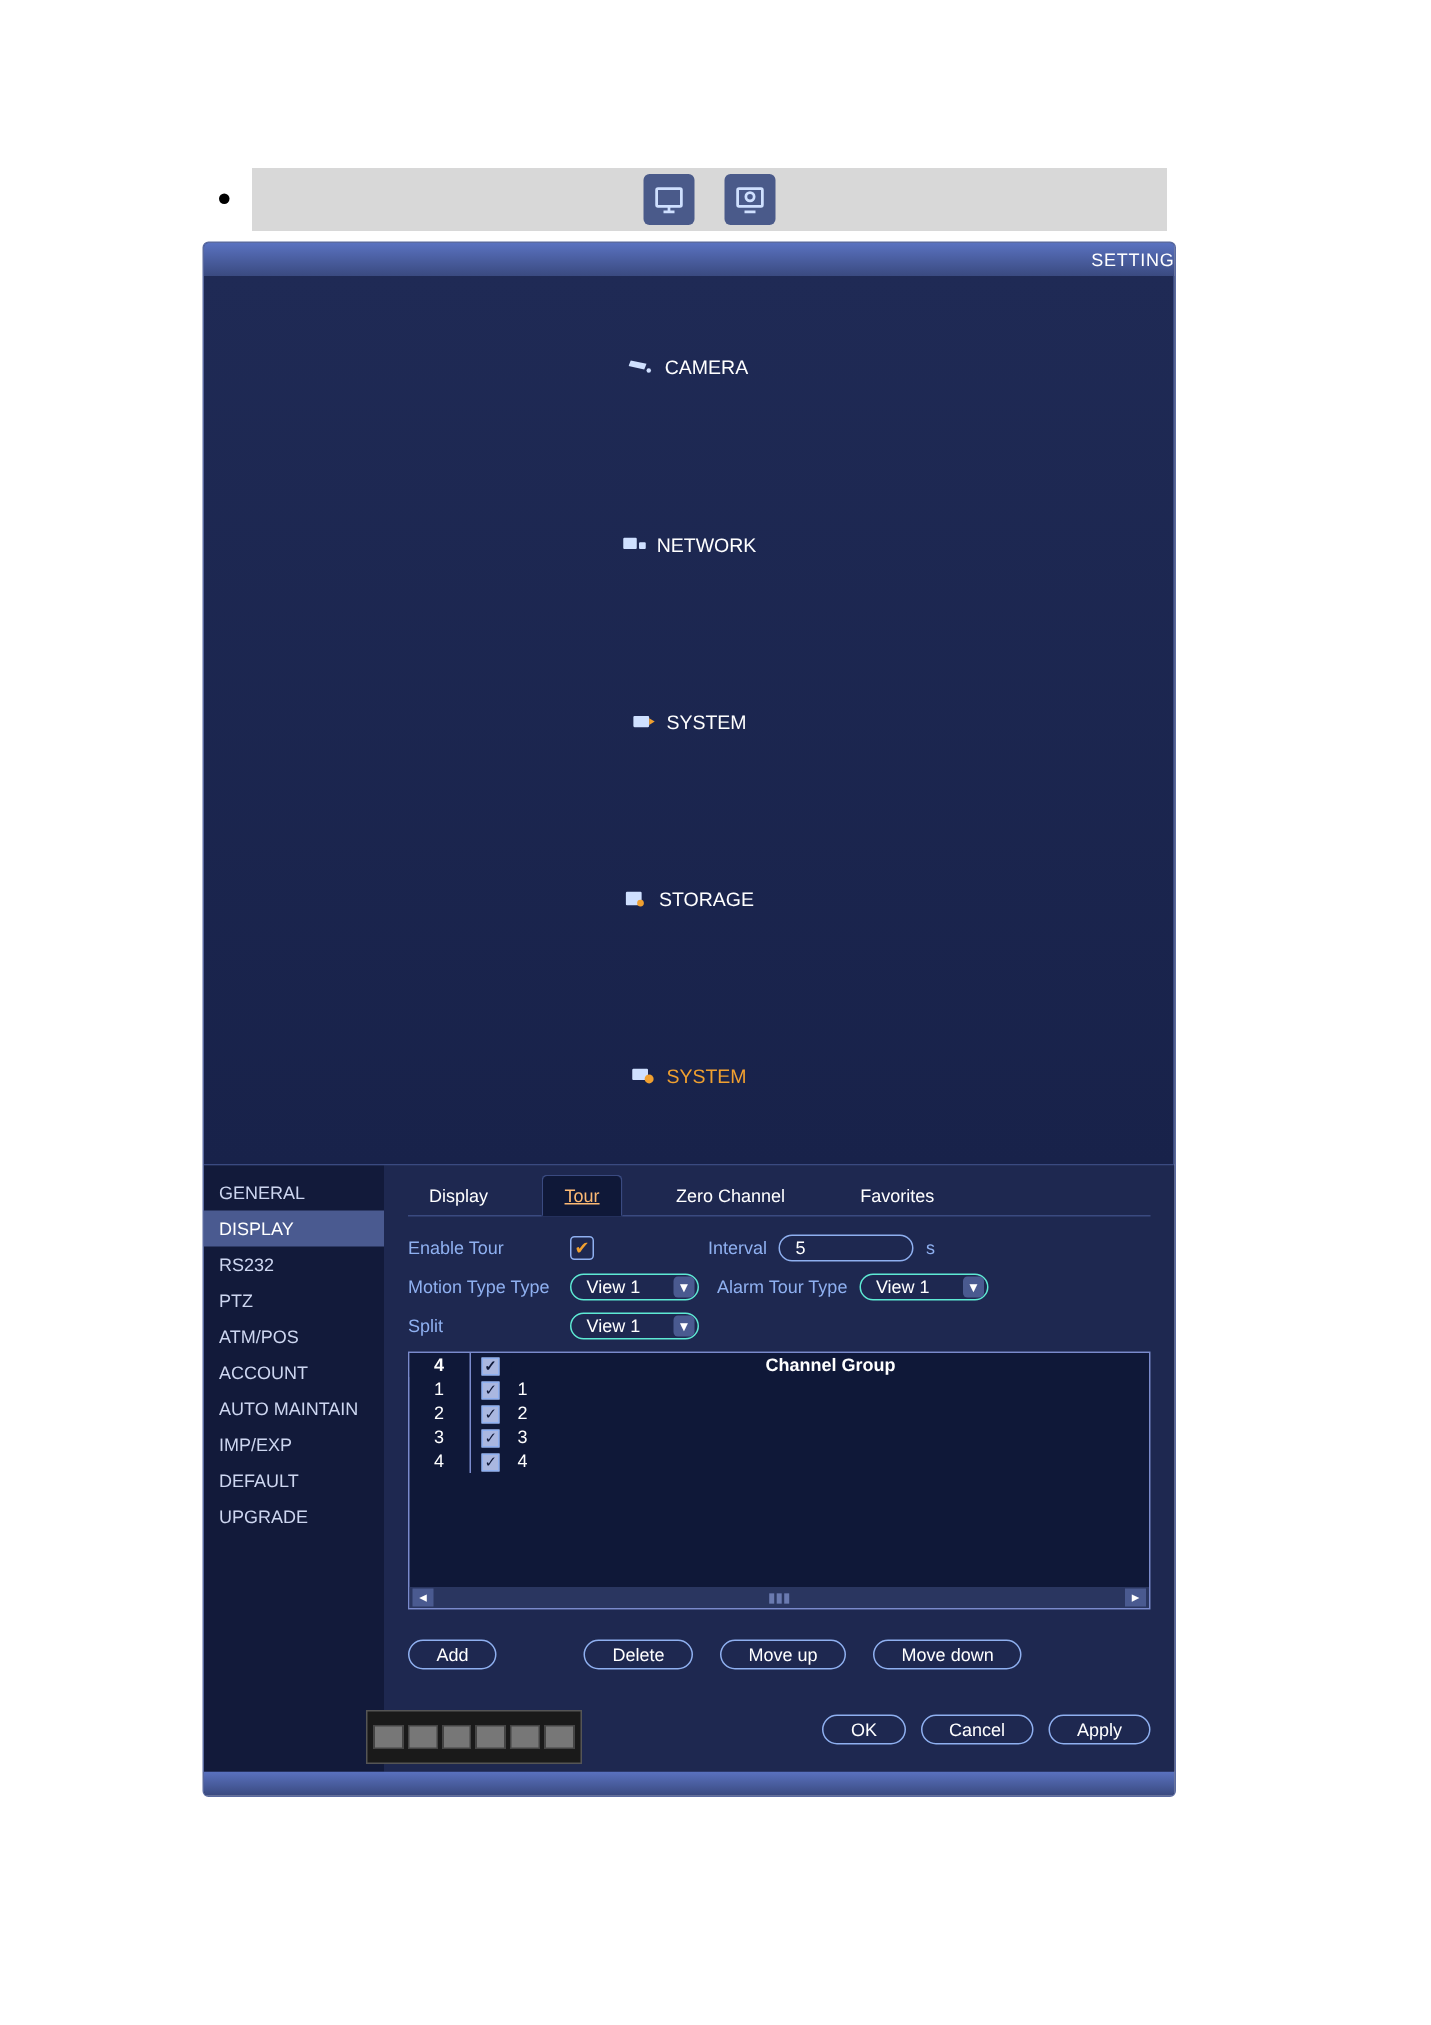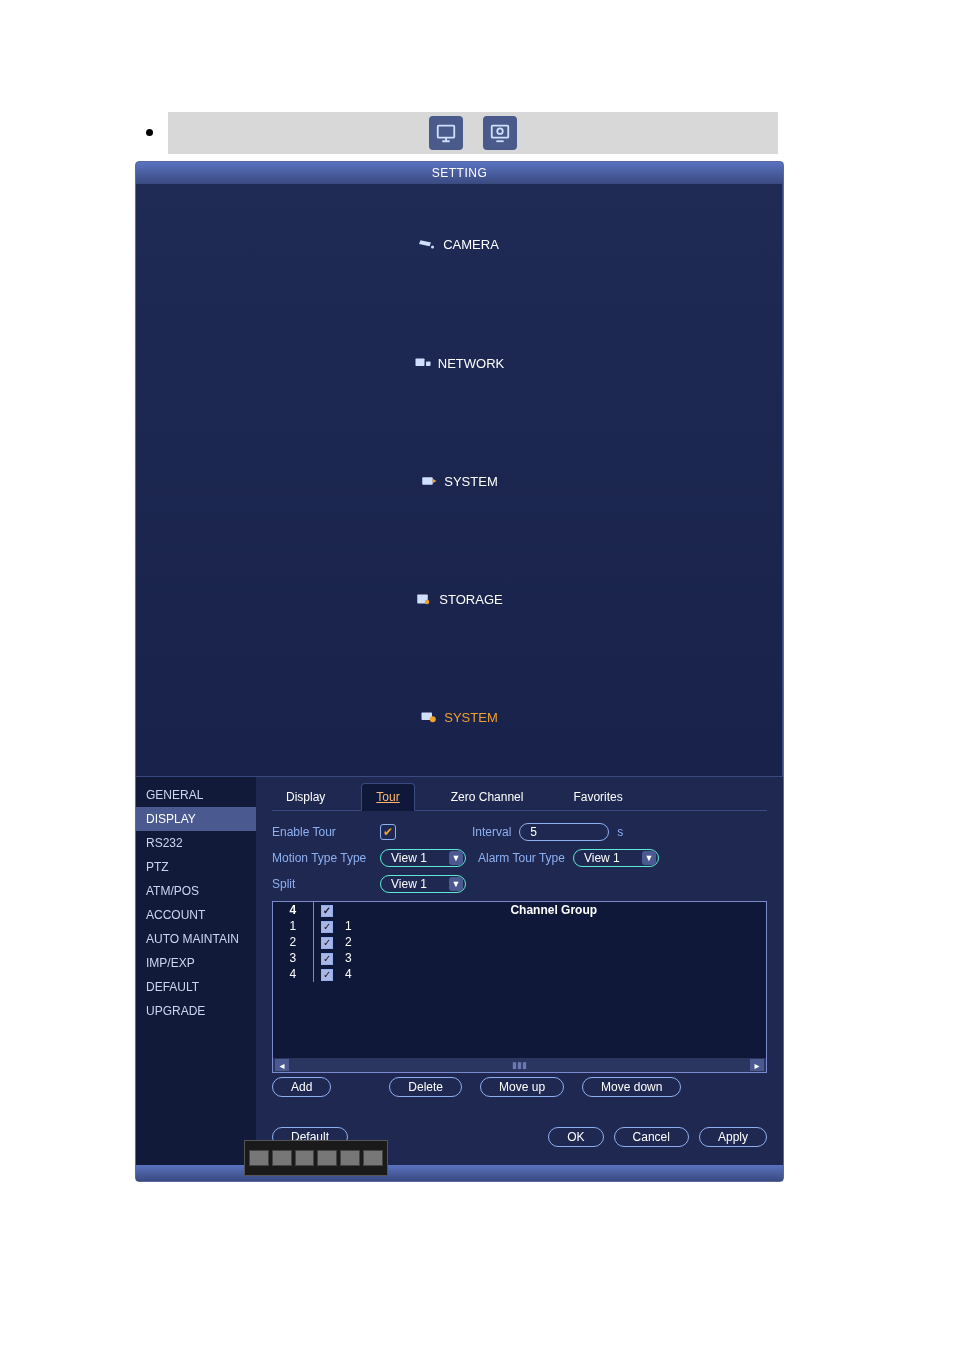--- a/index.html
+++ b/index.html
@@ -50,21 +50,21 @@
     left: 135px;
     width: 649px;
     background: linear-gradient(#2a3660, #1a2448);
     border: 1px solid #5a6aa0;
     border-radius: 4px;
     overflow: hidden;
     color: #cdd6f0;
   }
   .dlg-title {
     background: linear-gradient(#5a72c0, #3a4a80);
-    text-align: center;
+    text-align: right;
     font-size: 12px;
     color: #fff;
     padding: 4px 0;
     letter-spacing: 0.5px;
   }
   .toptabs {
     display: flex;
     background: linear-gradient(#1f2a55, #18224a);
     border-bottom: 1px solid #3a4a80;
     flex-direction: column;
@@ -208,21 +208,21 @@
     background: #2a3660;
     display: flex; align-items: center; justify-content: space-between;
     padding: 0 2px;
   }
   .hbtn {
     width: 14px; height: 12px; background: #4a5a90; color: #fff;
     font-size: 10px; display: flex; align-items: center; justify-content: center;
     cursor: pointer;
   }
   .btn-row {
-    display: flex; gap: 18px; margin-top: 4px;
+    display: flex; gap: 18px; margin-top: 20px;
     align-items: center;
   }
   .btn, .btn-small {
     border: 1px solid #8fb0f0;
     background: transparent;
     color: #fff;
     border-radius: 12px;
     padding: 2px 18px;
     font-size: 12px;
     cursor: pointer;

